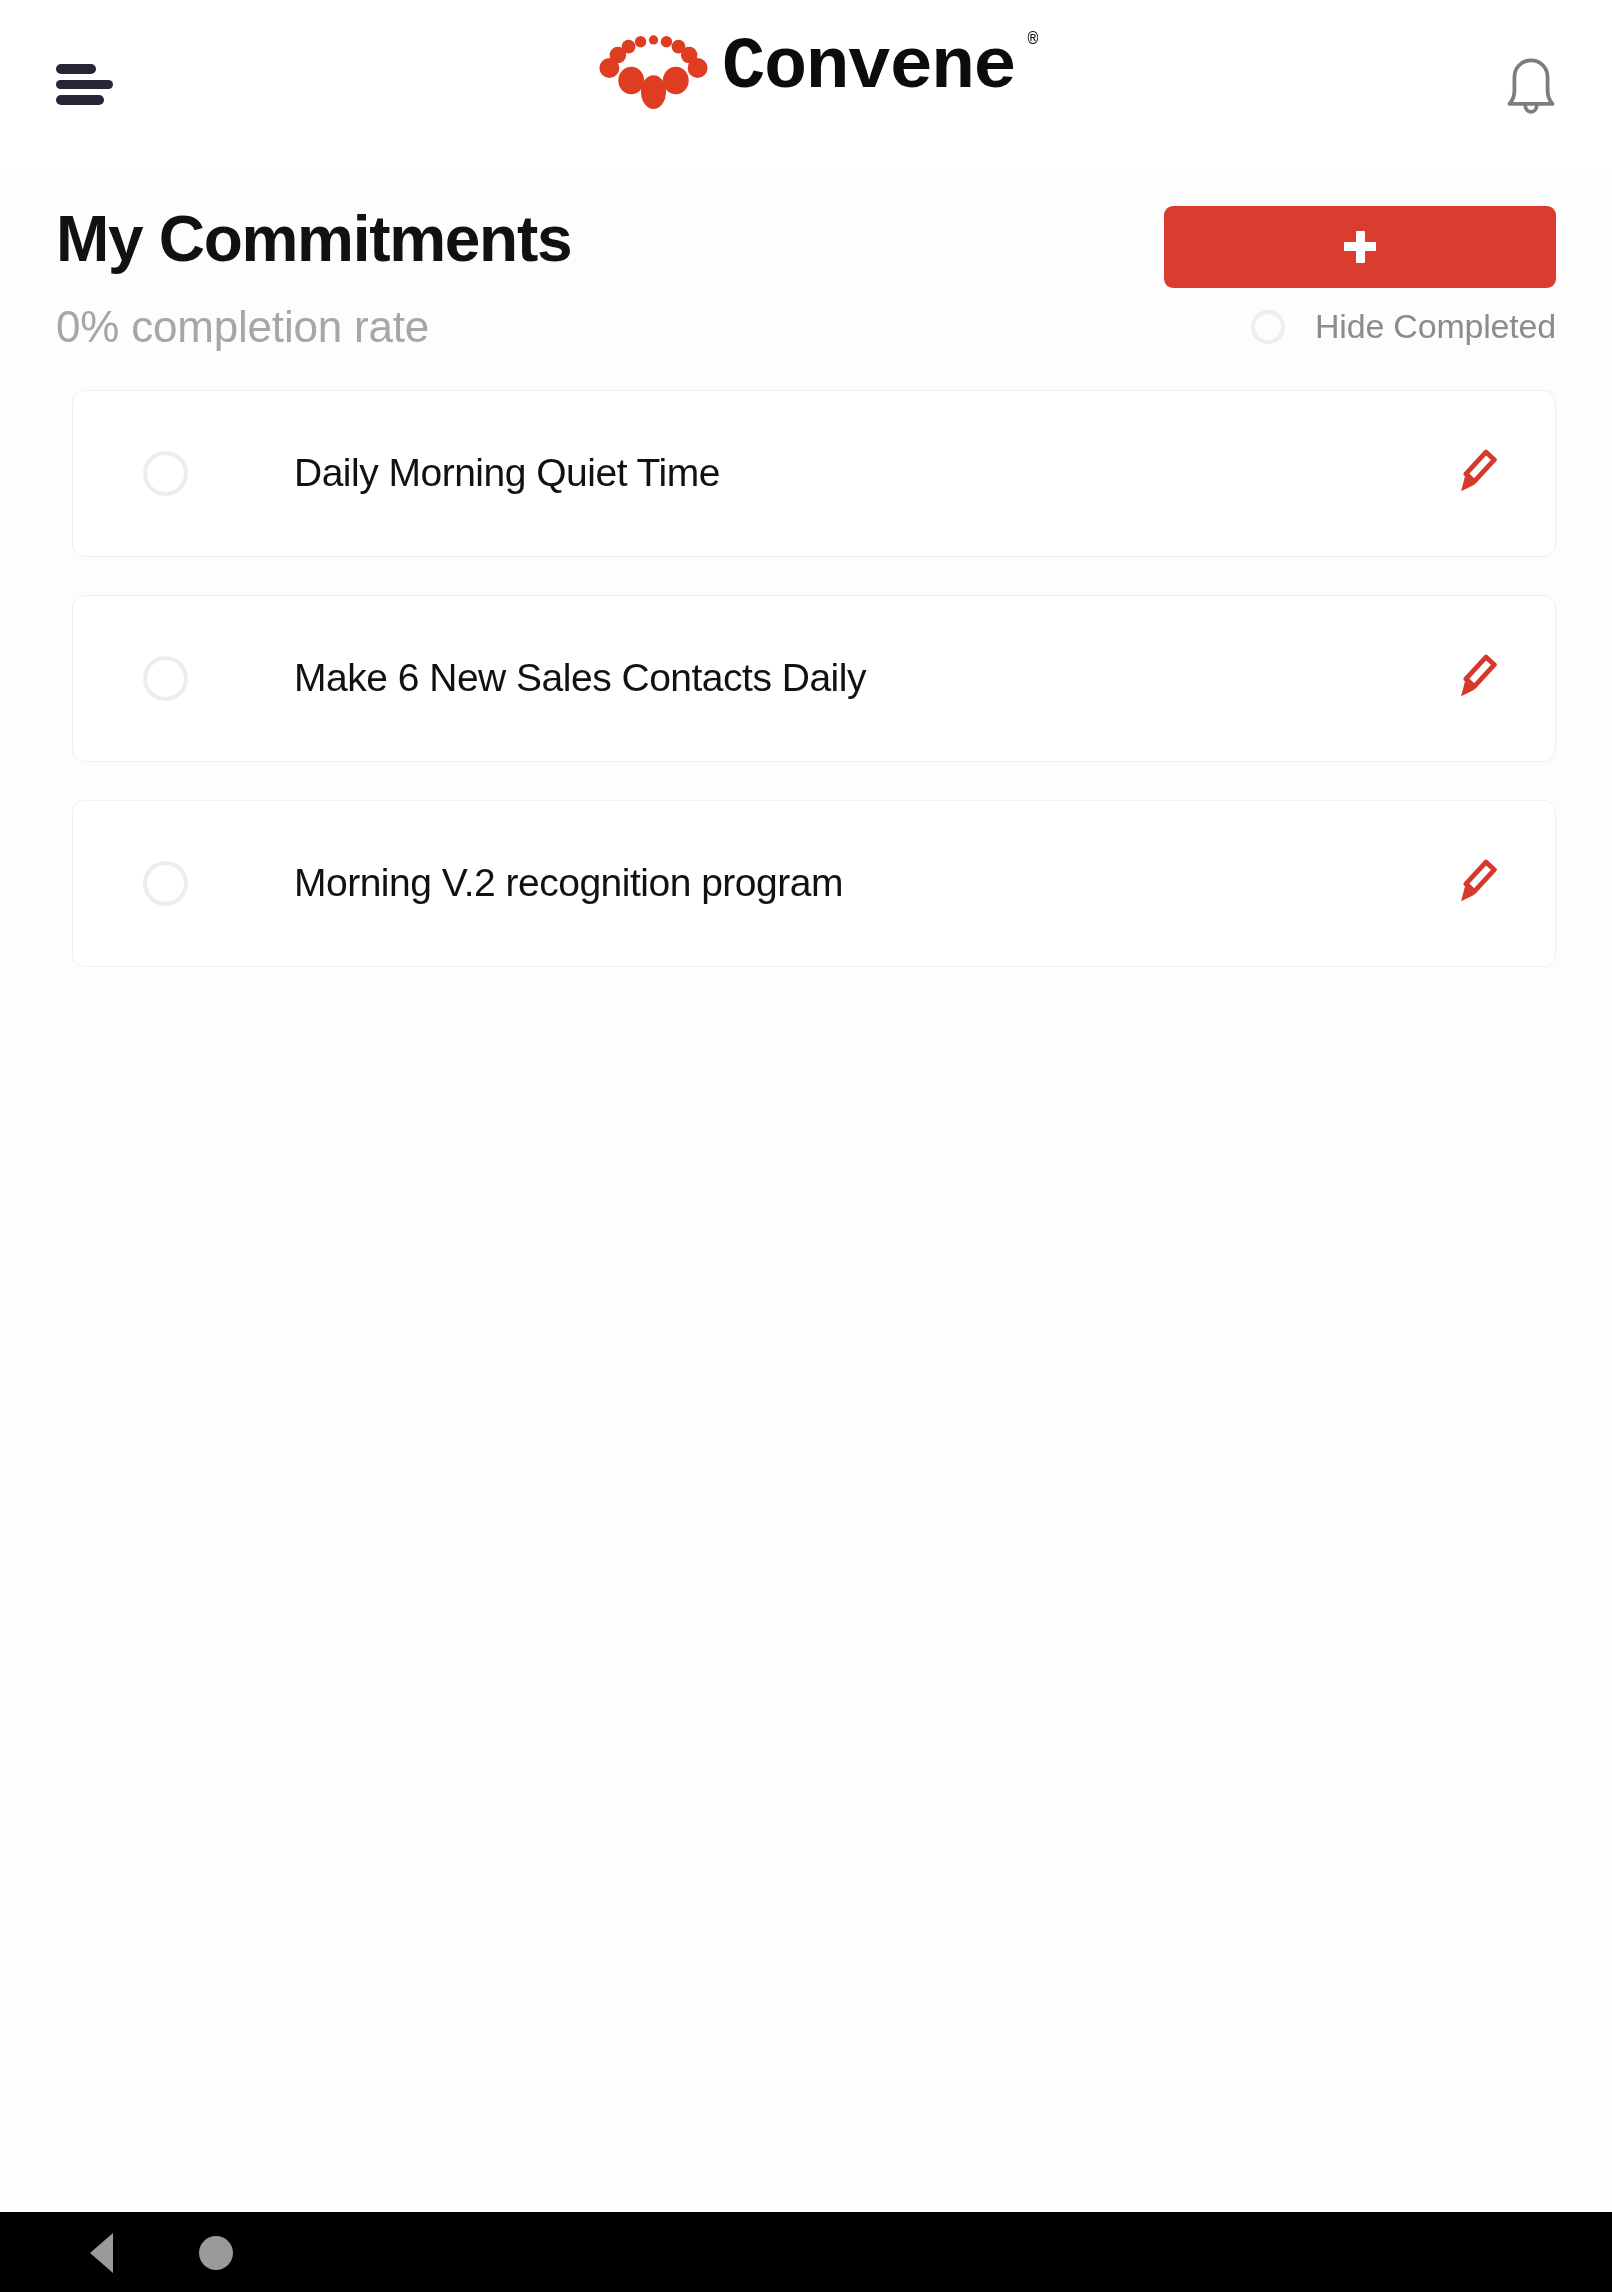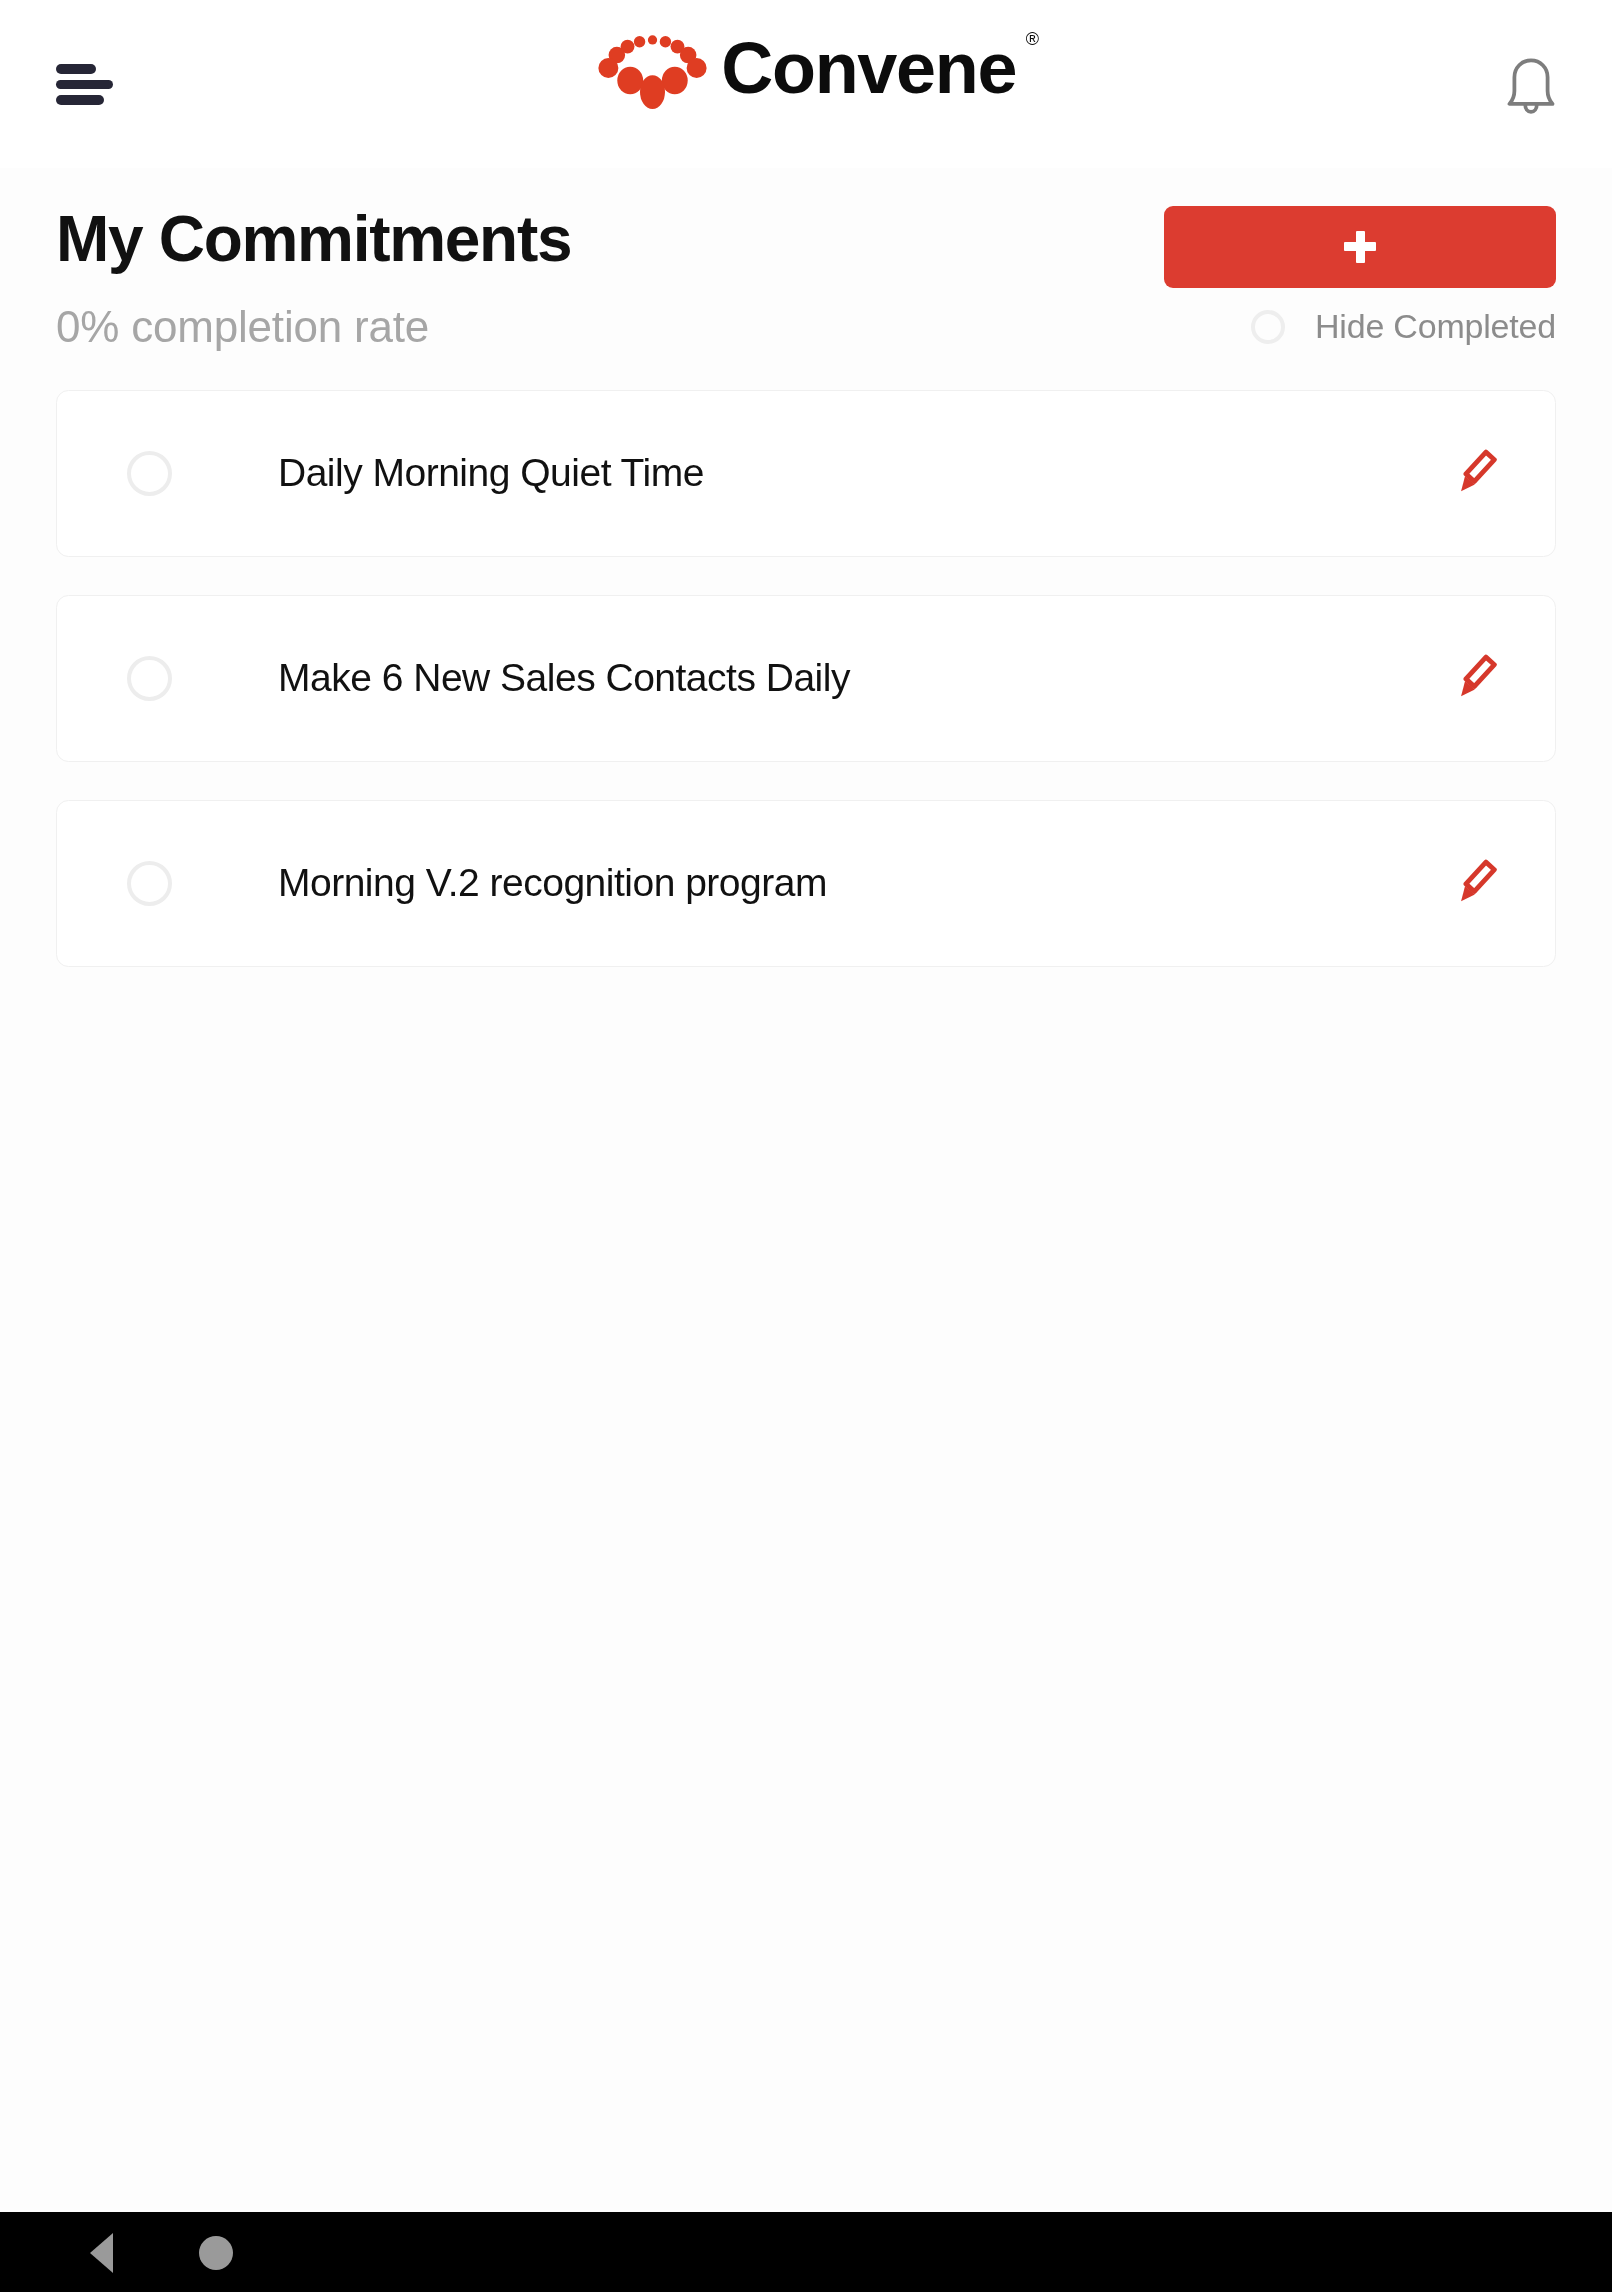--- a/index.html
+++ b/index.html
@@ -58,21 +58,21 @@
     top: 25px;
     height: 86px;
     display: flex;
     align-items: center;
     justify-content: center;
     gap: 12.5px;
   }
   .brand-mark { width: 113px; height: 82px; display: block; }
   .brand-word {
     position: relative;
-    font-family: Liberation Sans, sans-serif;
+    font-family: Liberation Mono, monospace;
     font-size: 72px;
     font-weight: 700;
     letter-spacing: -1.3px;
     color: #0c0c0c;
     line-height: 1;
     white-space: nowrap;
   }
   .brand-reg {
     position: absolute;
     top: -1.8px;
@@ -178,20 +178,21 @@
   }
 
   
   .list {
     flex: 1 1 auto;
     padding: 38px 56px 0 56px;
     display: flex;
     flex-direction: column;
     gap: 38px;
     overflow: hidden;
+    margin-left: 16px;
   }
   .card {
     position: relative;
     height: 167px;
     background: #ffffff;
     border: 0.9px solid #f0f0f0;
     border-radius: 12.5px;
     display: flex;
     align-items: center;
     padding: 0 52px 0 70px;

